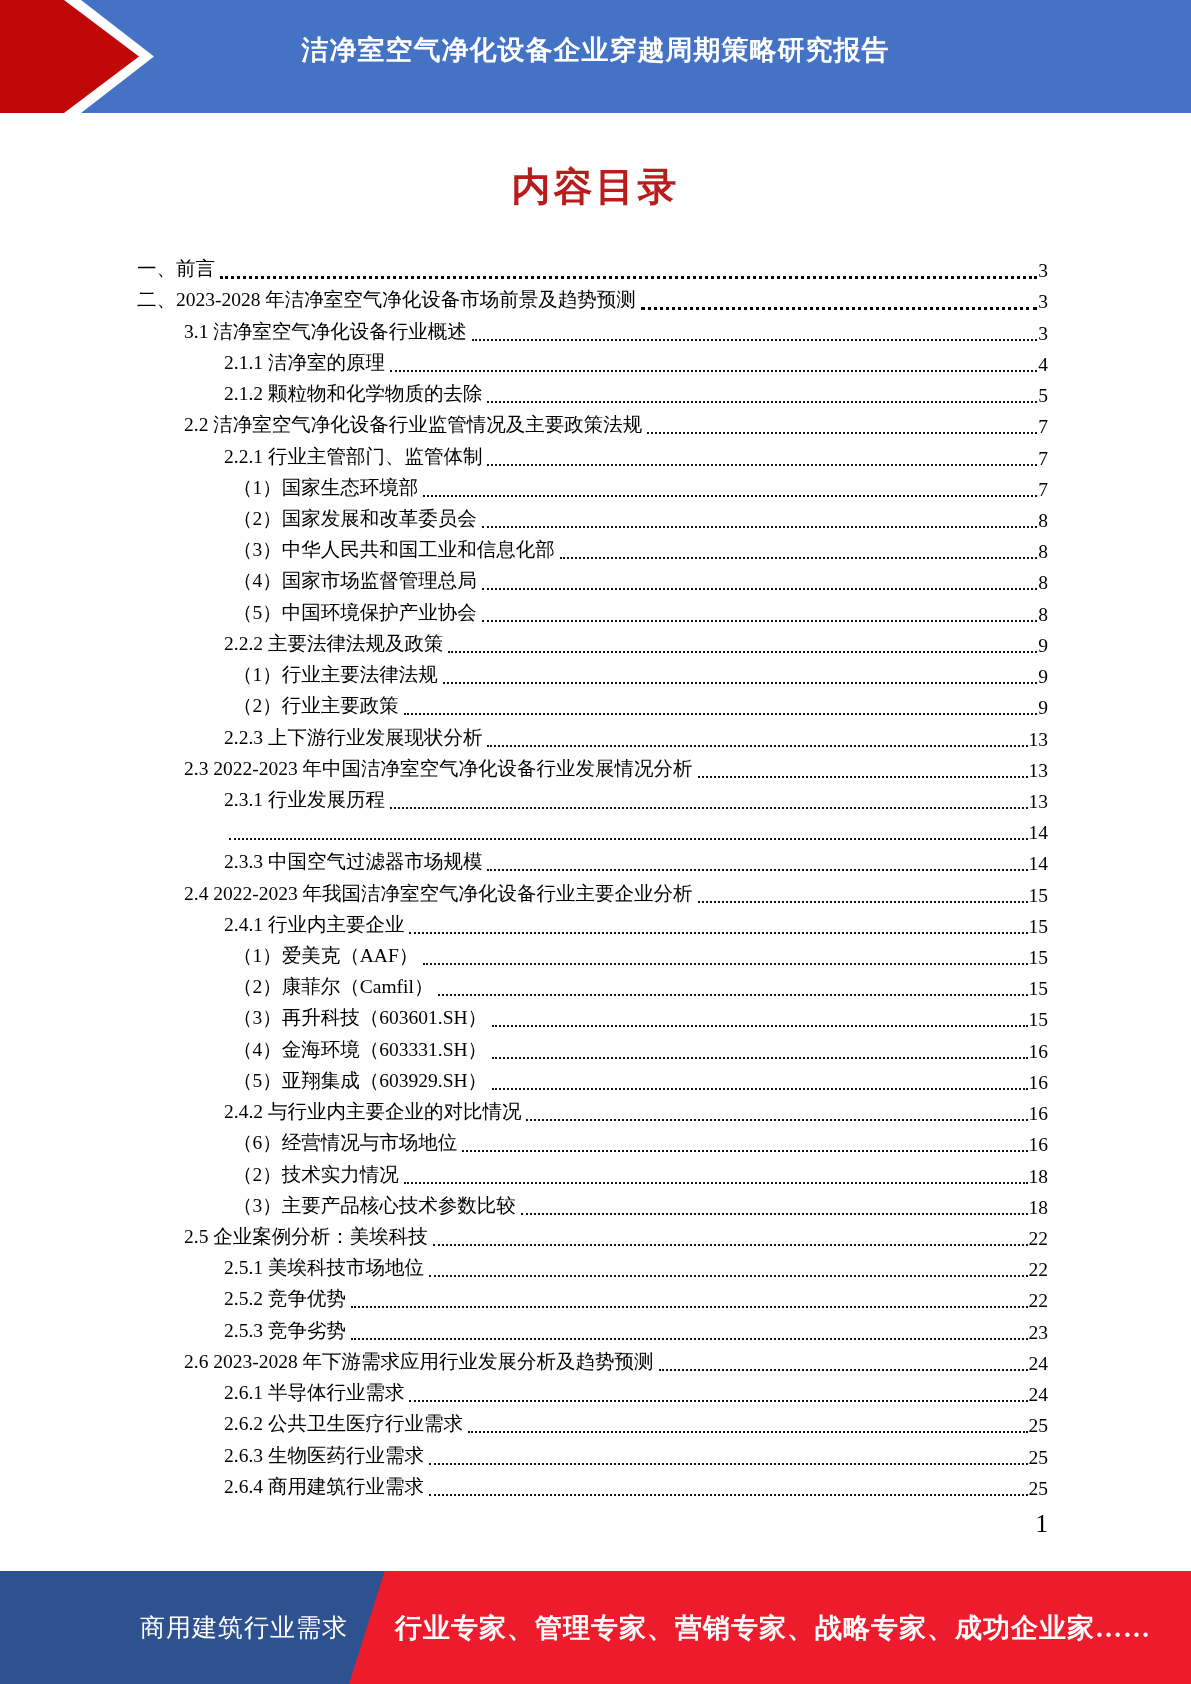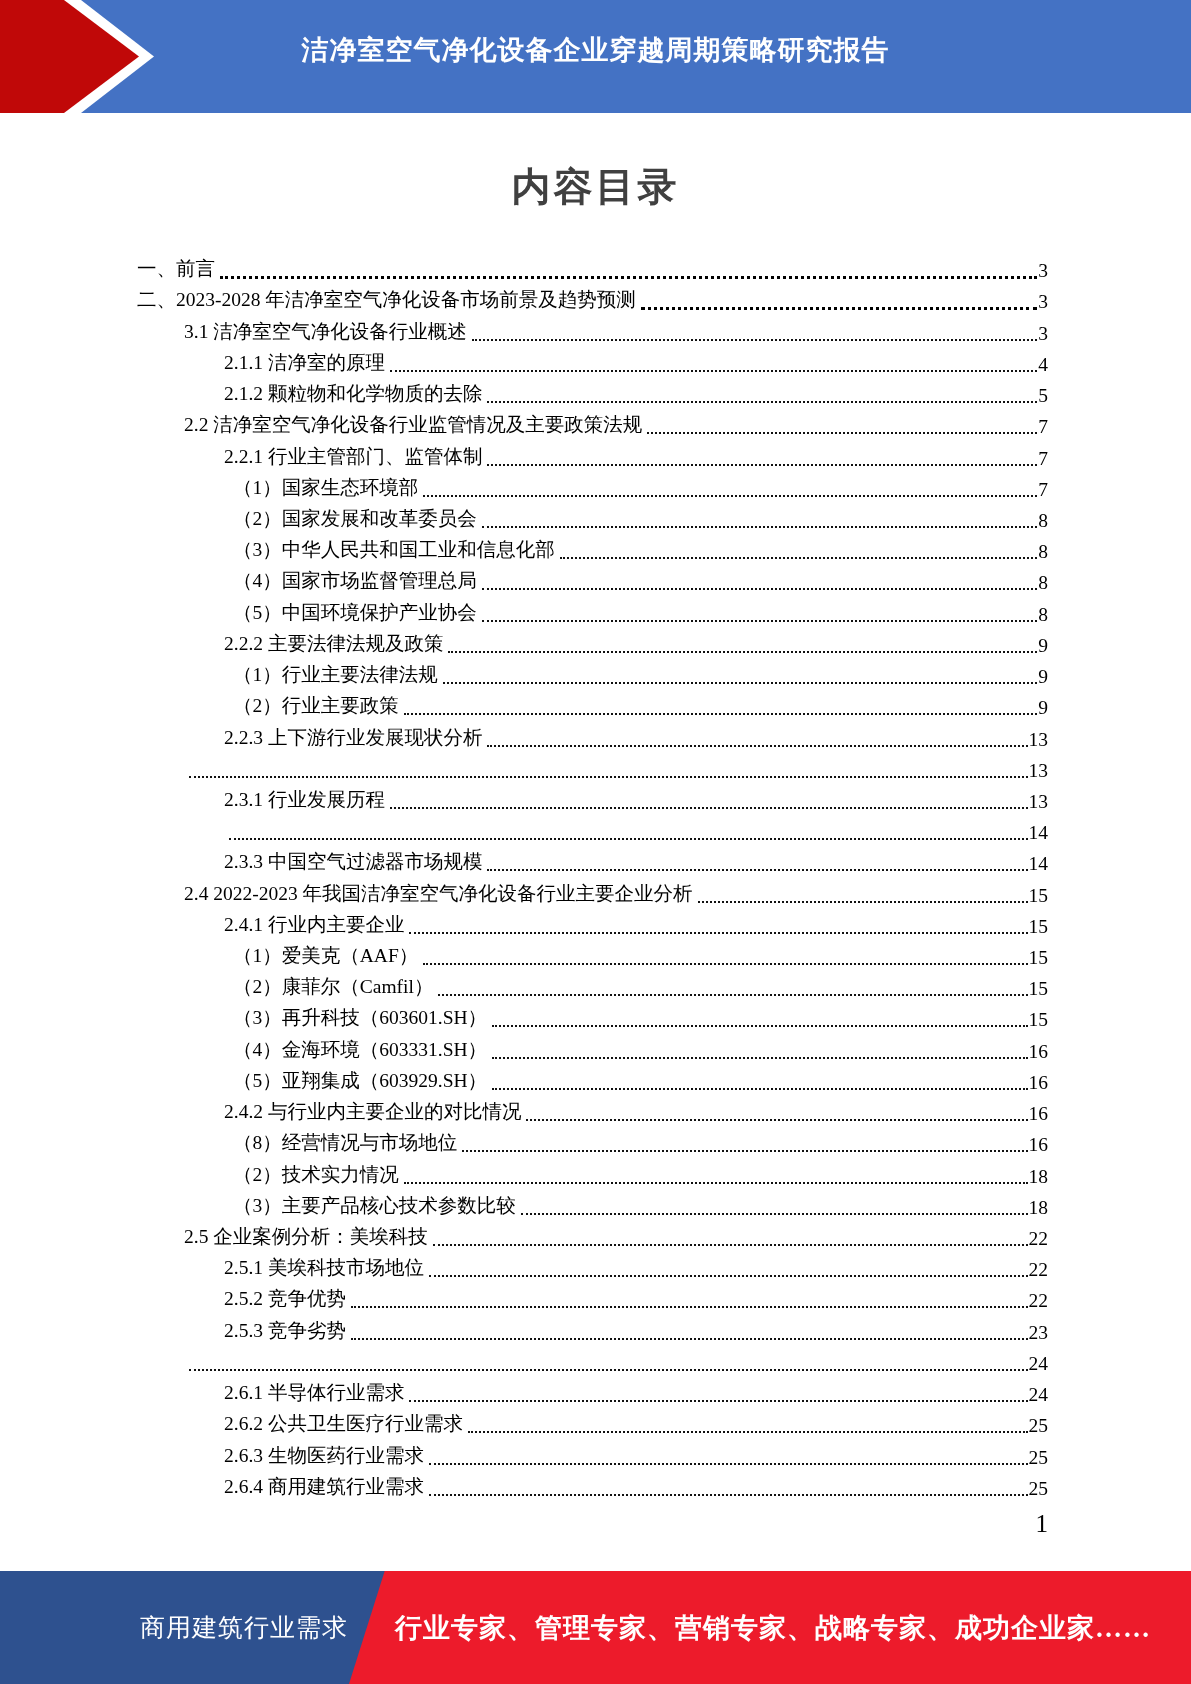--- a/index.html
+++ b/index.html
@@ -50,21 +50,21 @@
 <body>
 
 <div class="page">
 
   <header class="header" style="background: rgb(68, 114, 196);">
     <div class="chev-white" style="background: rgb(255, 255, 255);"></div>
     <div class="chev-red" style="background: rgb(192, 8, 8);"></div>
     <div class="header-title">洁净室空气净化设备企业穿越周期策略研究报告</div>
   </header>
 
-  <h2 class="toc-title" style="color: #404040;">内容目录</h2>
+  <h2 class="toc-title" style="color: #b91c1c;">内容目录</h2>
 
   <nav class="toc" id="toc-list">
       <div class="toc-row lv0 bold">
         <span class="t">一、前言</span>
         <span class="dots"></span>
         <span class="p">3</span>
       </div>
       <div class="toc-row lv0 bold">
         <span class="t">二、2023-2028 年洁净室空气净化设备市场前景及趋势预测</span>
         <span class="dots"></span>
@@ -134,20 +134,21 @@
         <span class="t">（2）行业主要政策</span>
         <span class="dots"></span>
         <span class="p">9</span>
       </div>
       <div class="toc-row lv2">
         <span class="t">2.2.3 上下游行业发展现状分析</span>
         <span class="dots"></span>
         <span class="p">13</span>
       </div>
       <div class="toc-row lv1">
+        <span class="t">2.3 2022-2023 年中国洁净室空气净化设备行业发展情况分析</span>
         <span class="dots"></span>
         <span class="p">13</span>
       </div>
       <div class="toc-row lv2">
         <span class="t">2.3.1 行业发展历程</span>
         <span class="dots"></span>
         <span class="p">13</span>
       </div>
       <div class="toc-row lv2">
         <span class="dots"></span>
@@ -192,21 +193,21 @@
         <span class="t">（5）亚翔集成（603929.SH）</span>
         <span class="dots"></span>
         <span class="p">16</span>
       </div>
       <div class="toc-row lv2">
         <span class="t">2.4.2 与行业内主要企业的对比情况</span>
         <span class="dots"></span>
         <span class="p">16</span>
       </div>
       <div class="toc-row lv3">
-        <span class="t">（8）经营情况与市场地位</span>
+        <span class="t">（6）经营情况与市场地位</span>
         <span class="dots"></span>
         <span class="p">16</span>
       </div>
       <div class="toc-row lv3">
         <span class="t">（2）技术实力情况</span>
         <span class="dots"></span>
         <span class="p">18</span>
       </div>
       <div class="toc-row lv3">
         <span class="t">（3）主要产品核心技术参数比较</span>
@@ -227,20 +228,21 @@
         <span class="t">2.5.2 竞争优势</span>
         <span class="dots"></span>
         <span class="p">22</span>
       </div>
       <div class="toc-row lv2">
         <span class="t">2.5.3 竞争劣势</span>
         <span class="dots"></span>
         <span class="p">23</span>
       </div>
       <div class="toc-row lv1">
+        <span class="t">2.6 2023-2028 年下游需求应用行业发展分析及趋势预测</span>
         <span class="dots"></span>
         <span class="p">24</span>
       </div>
       <div class="toc-row lv2">
         <span class="t">2.6.1 半导体行业需求</span>
         <span class="dots"></span>
         <span class="p">24</span>
       </div>
       <div class="toc-row lv2">
         <span class="t">2.6.2 公共卫生医疗行业需求</span>

